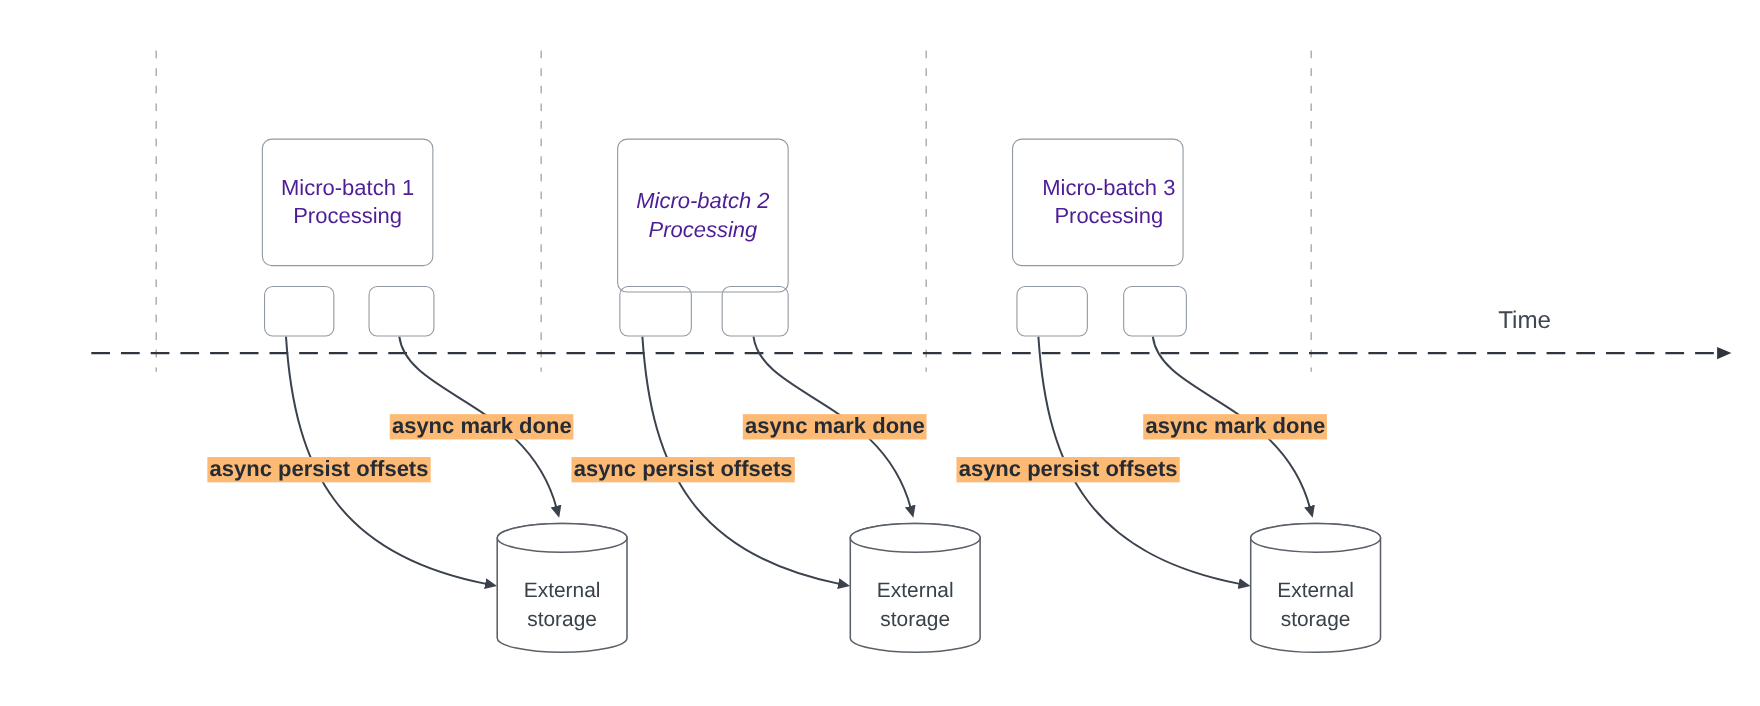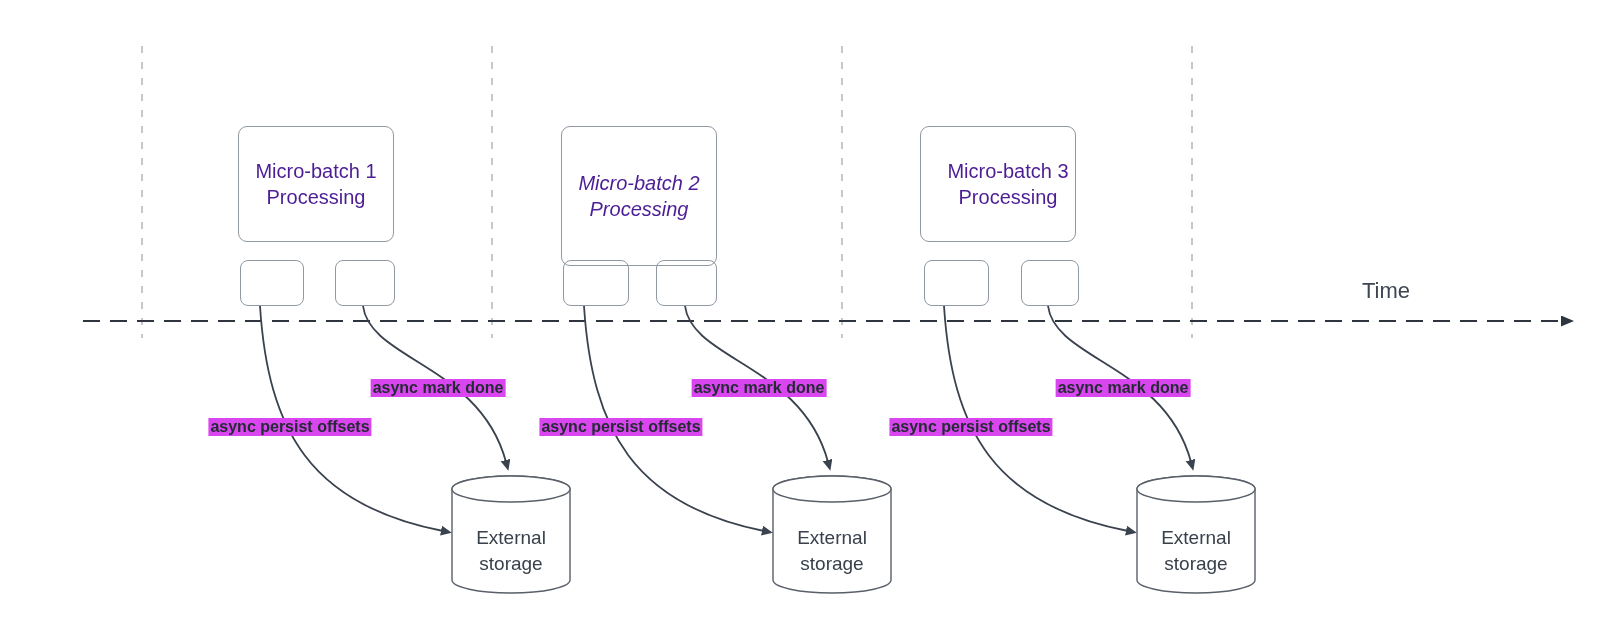--- a/index.html
+++ b/index.html
@@ -40,24 +40,24 @@
     box-sizing: border-box;
     border: 1px solid #9099a2;
     border-radius: 8px;
     background: transparent;
     height: 46px;
     top: 260px;
   }
   .edge-label {
     position: absolute;
     transform: translate(-50%, -50%);
-    font-size: 16px;
+    font-size: 20px;
     font-weight: bold;
     color: #242b34;
-    background: #d946ef;
+    background: #fdba74;
     padding: 0 2px;
     white-space: nowrap;
   }
   .storage-label {
     position: absolute;
     transform: translate(-50%, -50%);
     text-align: center;
     font-size: 19px;
     line-height: 26px;
     color: #39414b;

